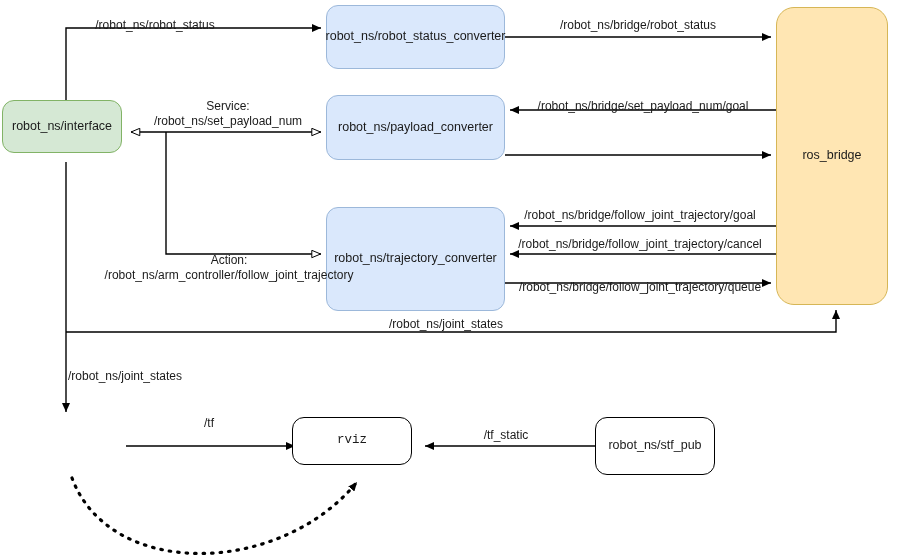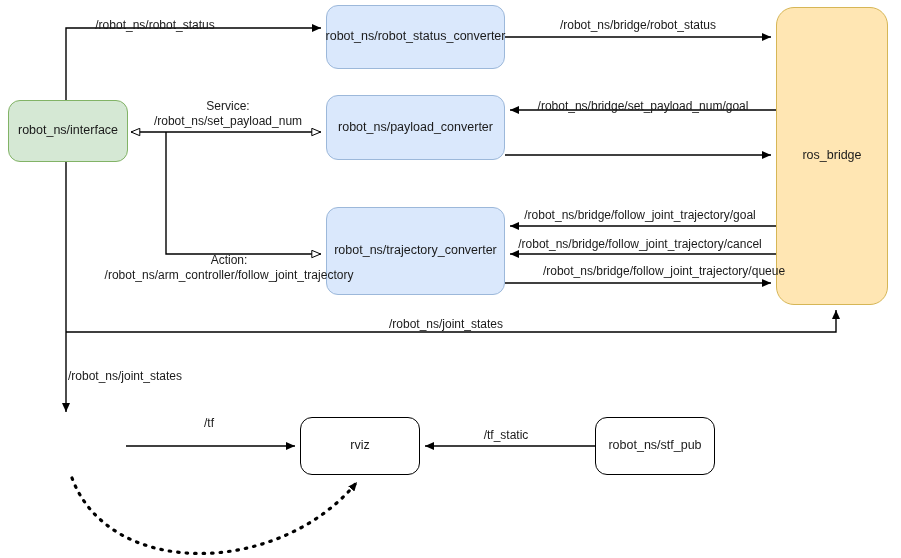--- a/index.html
+++ b/index.html
@@ -110,42 +110,42 @@
       <path d="M66,162 L66,412" marker-end="url(#arrowFilled)"></path>
 
       <path d="M126,446 L295,446" marker-end="url(#arrowFilled)"></path>
 
       <path d="M595,446 L425,446" marker-end="url(#arrowFilled)"></path>
 
       <path d="M72,478 C110,580 280,576 357,482" stroke-dasharray="1.5 7" stroke-width="3.2" stroke-linecap="round" marker-end="url(#arrowFilled)"></path>
     </g>
   </svg>
 
-  <div class="node node-green" style="left:8px; top:100px; width:120px; height:62px;">
+  <div class="node node-green" style="left:2px; top:100px; width:120px; height:53px;">
     <span>robot_ns/interface</span>
   </div>
 
   <div class="node node-blue" style="left:326px; top:5px; width:179px; height:64px;">
     <span>robot_ns/robot_status_converter</span>
   </div>
 
   <div class="node node-blue" style="left:326px; top:95px; width:179px; height:65px;">
     <span>robot_ns/payload_converter</span>
   </div>
 
-  <div class="node node-blue" style="left:326px; top:207px; width:179px; height:88px;">
+  <div class="node node-blue" style="left:326px; top:207px; width:179px; height:104px;">
     <span>robot_ns/trajectory_converter</span>
   </div>
 
   <div class="node node-yellow" style="left:776px; top:7px; width:112px; height:298px; border-radius:18px;text-align:right;">
     <span>ros_bridge</span>
   </div>
 
 
-  <div class="node node-plain" style="left:300px; top:417px; width:120px; height:58px;">
+  <div class="node node-plain" style="left:292px; top:417px; width:120px; height:48px;font-family:Liberation Mono, monospace;">
     <span>rviz</span>
   </div>
 
   <div class="node node-plain" style="left:595px; top:417px; width:120px; height:58px;">
     <span>robot_ns/stf_pub</span>
   </div>
 
   <div class="edge-label" style="left:155px; top:18px;">/robot_ns/robot_status</div>
 
   <div class="edge-label" style="left:638px; top:18px;">/robot_ns/bridge/robot_status</div>
@@ -153,21 +153,21 @@
   <div class="edge-label" style="left:228px; top:99px;">Service:
 /robot_ns/set_payload_num</div>
 
   <div class="edge-label" style="left:643px; top:99px;">/robot_ns/bridge/set_payload_num/goal</div>
 
 
   <div class="edge-label" style="left:640px; top:208px;">/robot_ns/bridge/follow_joint_trajectory/goal</div>
 
   <div class="edge-label" style="left:640px; top:237px;">/robot_ns/bridge/follow_joint_trajectory/cancel</div>
 
-  <div class="edge-label" style="left:640px; top:264px;margin-left:24px;">/robot_ns/bridge/follow_joint_trajectory/queue</div>
+  <div class="edge-label" style="left:640px; top:280px;">/robot_ns/bridge/follow_joint_trajectory/queue</div>
 
   <div class="edge-label" style="left:197px; top:253px;margin-left:32px;">Action:
 /robot_ns/arm_controller/follow_joint_trajectory</div>
 
   <div class="edge-label" style="left:446px; top:317px;">/robot_ns/joint_states</div>
 
   <div class="edge-label" style="left:125px; top:369px;">/robot_ns/joint_states</div>
 
   <div class="edge-label" style="left:209px; top:416px;">/tf</div>
 

